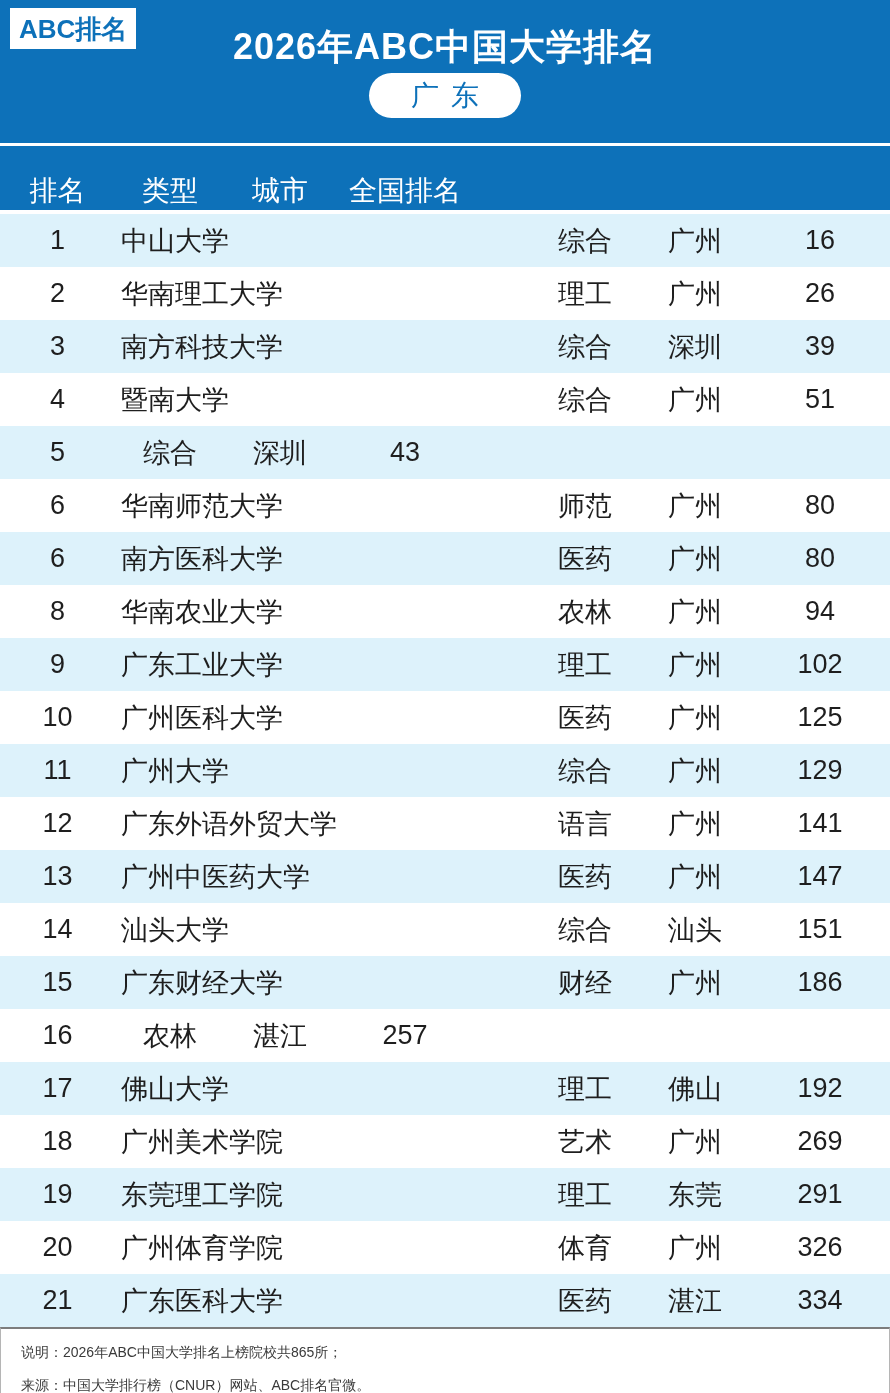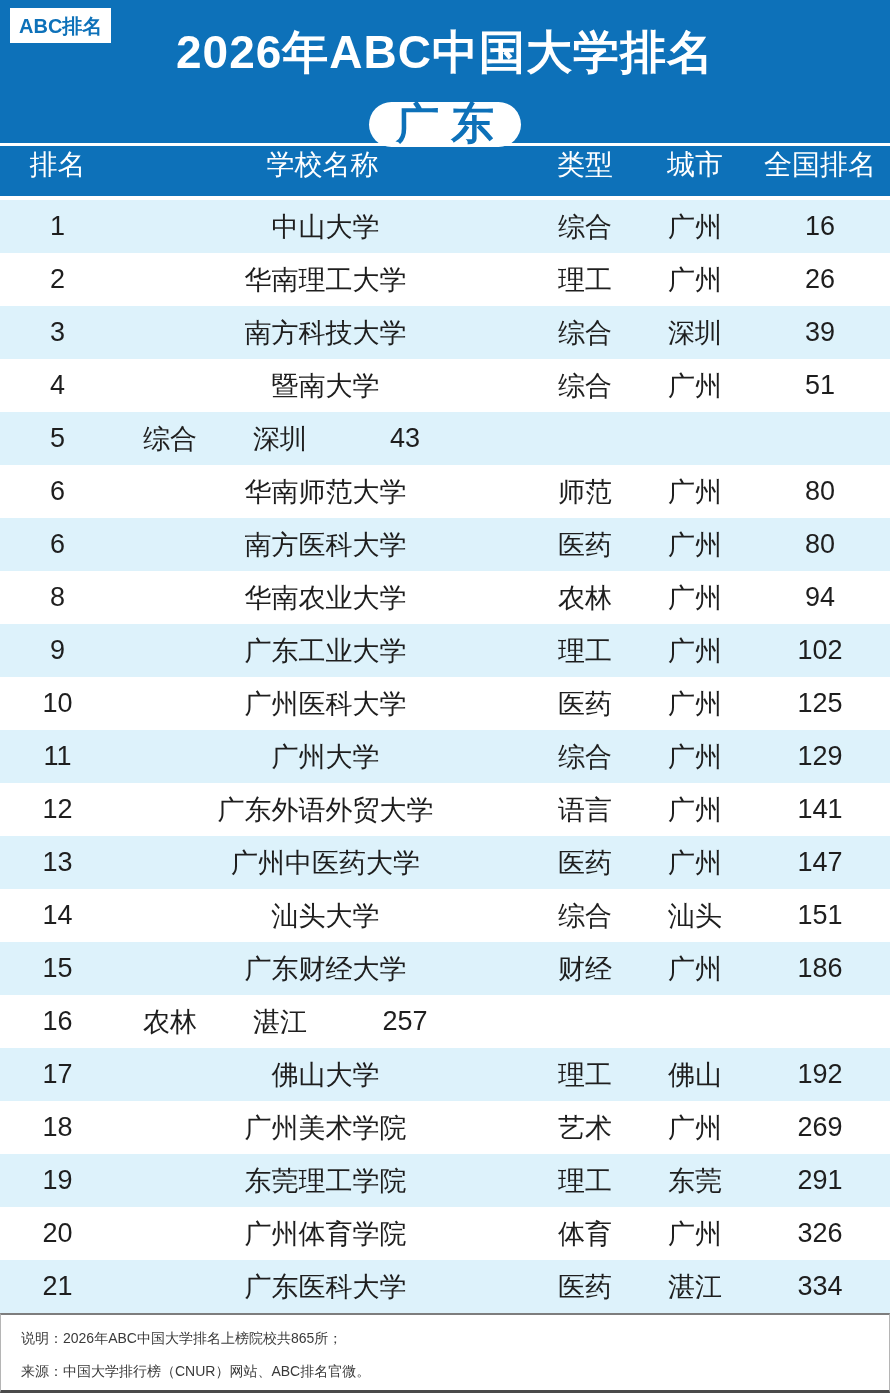--- a/index.html
+++ b/index.html
@@ -14,40 +14,40 @@
     width:890px;height:1393px;overflow:hidden;background:#ffffff;
     display:flex;flex-direction:column;
   }
   
   .hero{
     flex:none;height:146px;background:var(--blue);
     border-bottom:3px solid #ffffff;position:relative;padding-top:26px;
   }
   .badge{
     position:absolute;left:10px;top:8px;background:#ffffff;color:var(--blue);
-    font-weight:700;font-size:20px;line-height:1;padding:8px 9px 7px 9px;
+    font-weight:700;font-size:26px;line-height:1;padding:8px 9px 7px 9px;
   }
   .title{
-    text-align:center;color:#ffffff;font-size:46px;font-weight:700;
+    text-align:center;color:#ffffff;font-size:36px;font-weight:700;
     line-height:1.15;letter-spacing:1px;
   }
   .pill{
-    margin:23px auto 0;width:152px;height:45px;border-radius:23px;
-    background:#ffffff;color:var(--blue);font-size:43px;font-weight:700;
+    margin:6px auto 0;width:152px;height:45px;border-radius:23px;
+    background:#ffffff;color:var(--blue);font-size:28px;font-weight:400;
     display:flex;align-items:center;justify-content:center;
     letter-spacing:12px;text-indent:12px;
   }
   
   .col-header{
-    flex:none;height:54px;background:var(--blue);
+    flex:none;height:68px;background:var(--blue);
     border-bottom:4px solid #ffffff;
-    display:flex;align-items:flex-start;color:#ffffff;font-size:28px;
+    display:flex;align-items:flex-end;color:#ffffff;font-size:28px;
   }
   .c-rank{width:115px;text-align:center;flex:none;}
-  .c-name{flex:1;text-align:center;padding-left:6px;}
+  .c-name{flex:1;text-align:left;padding-left:6px;}
   .col-header .c-name{text-align:center;padding-left:0;}
   .c-type{width:110px;text-align:center;flex:none;}
   .c-city{width:110px;text-align:center;flex:none;}
   .c-natl{width:140px;text-align:center;flex:none;}
   .tbody{flex:none;}
   .trow{
     height:53px;display:flex;align-items:center;
     font-size:27px;color:var(--text-dark);
   }
   .row-odd{background:var(--stripe);}
@@ -67,21 +67,20 @@
 <div class="page">
 
   <div class="hero">
     <div class="badge">ABC排名</div>
     <div class="title">2026年ABC中国大学排名</div>
     <div class="pill">广东</div>
   </div>
 
   <div class="col-header">
     <div class="c-rank">排名</div>
-    <div class="c-name">学校名称</div>
     <div class="c-type">类型</div>
     <div class="c-city">城市</div>
     <div class="c-natl">全国排名</div>
   </div>
 
   <div class="tbody">
 
       <div class="trow row-odd">
         <div class="c-rank">1</div>
         <div class="c-name">中山大学</div>

